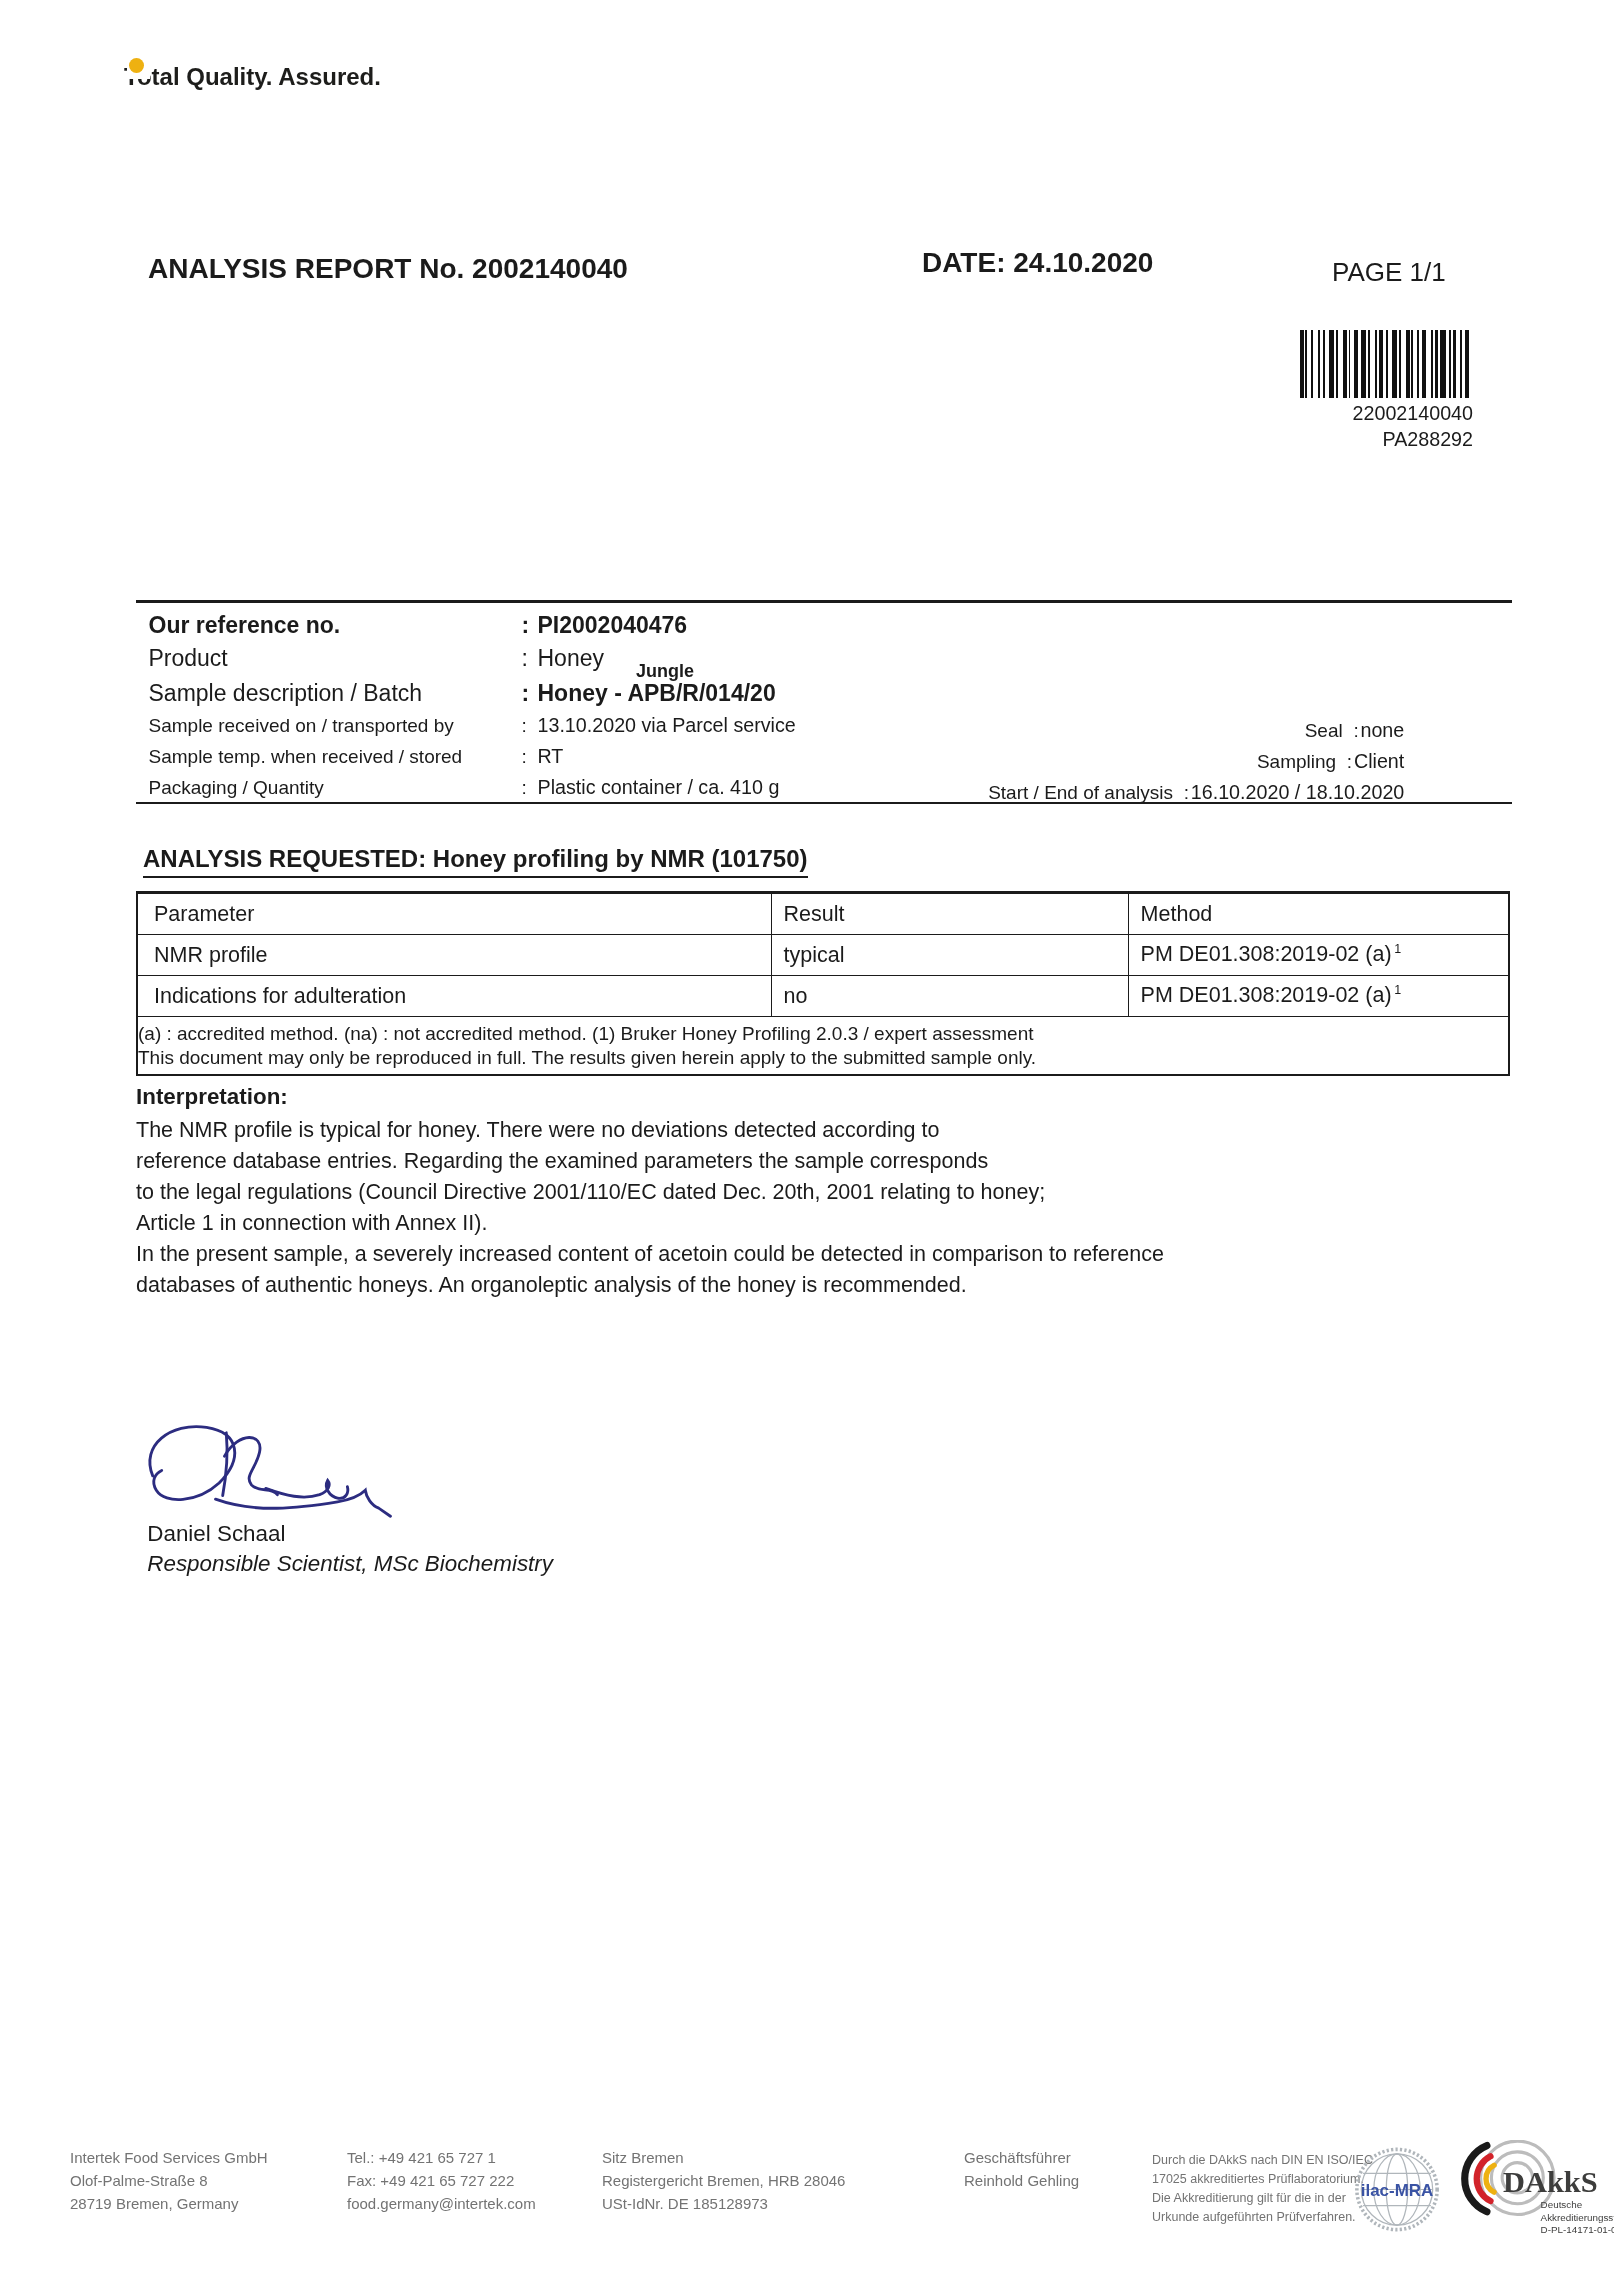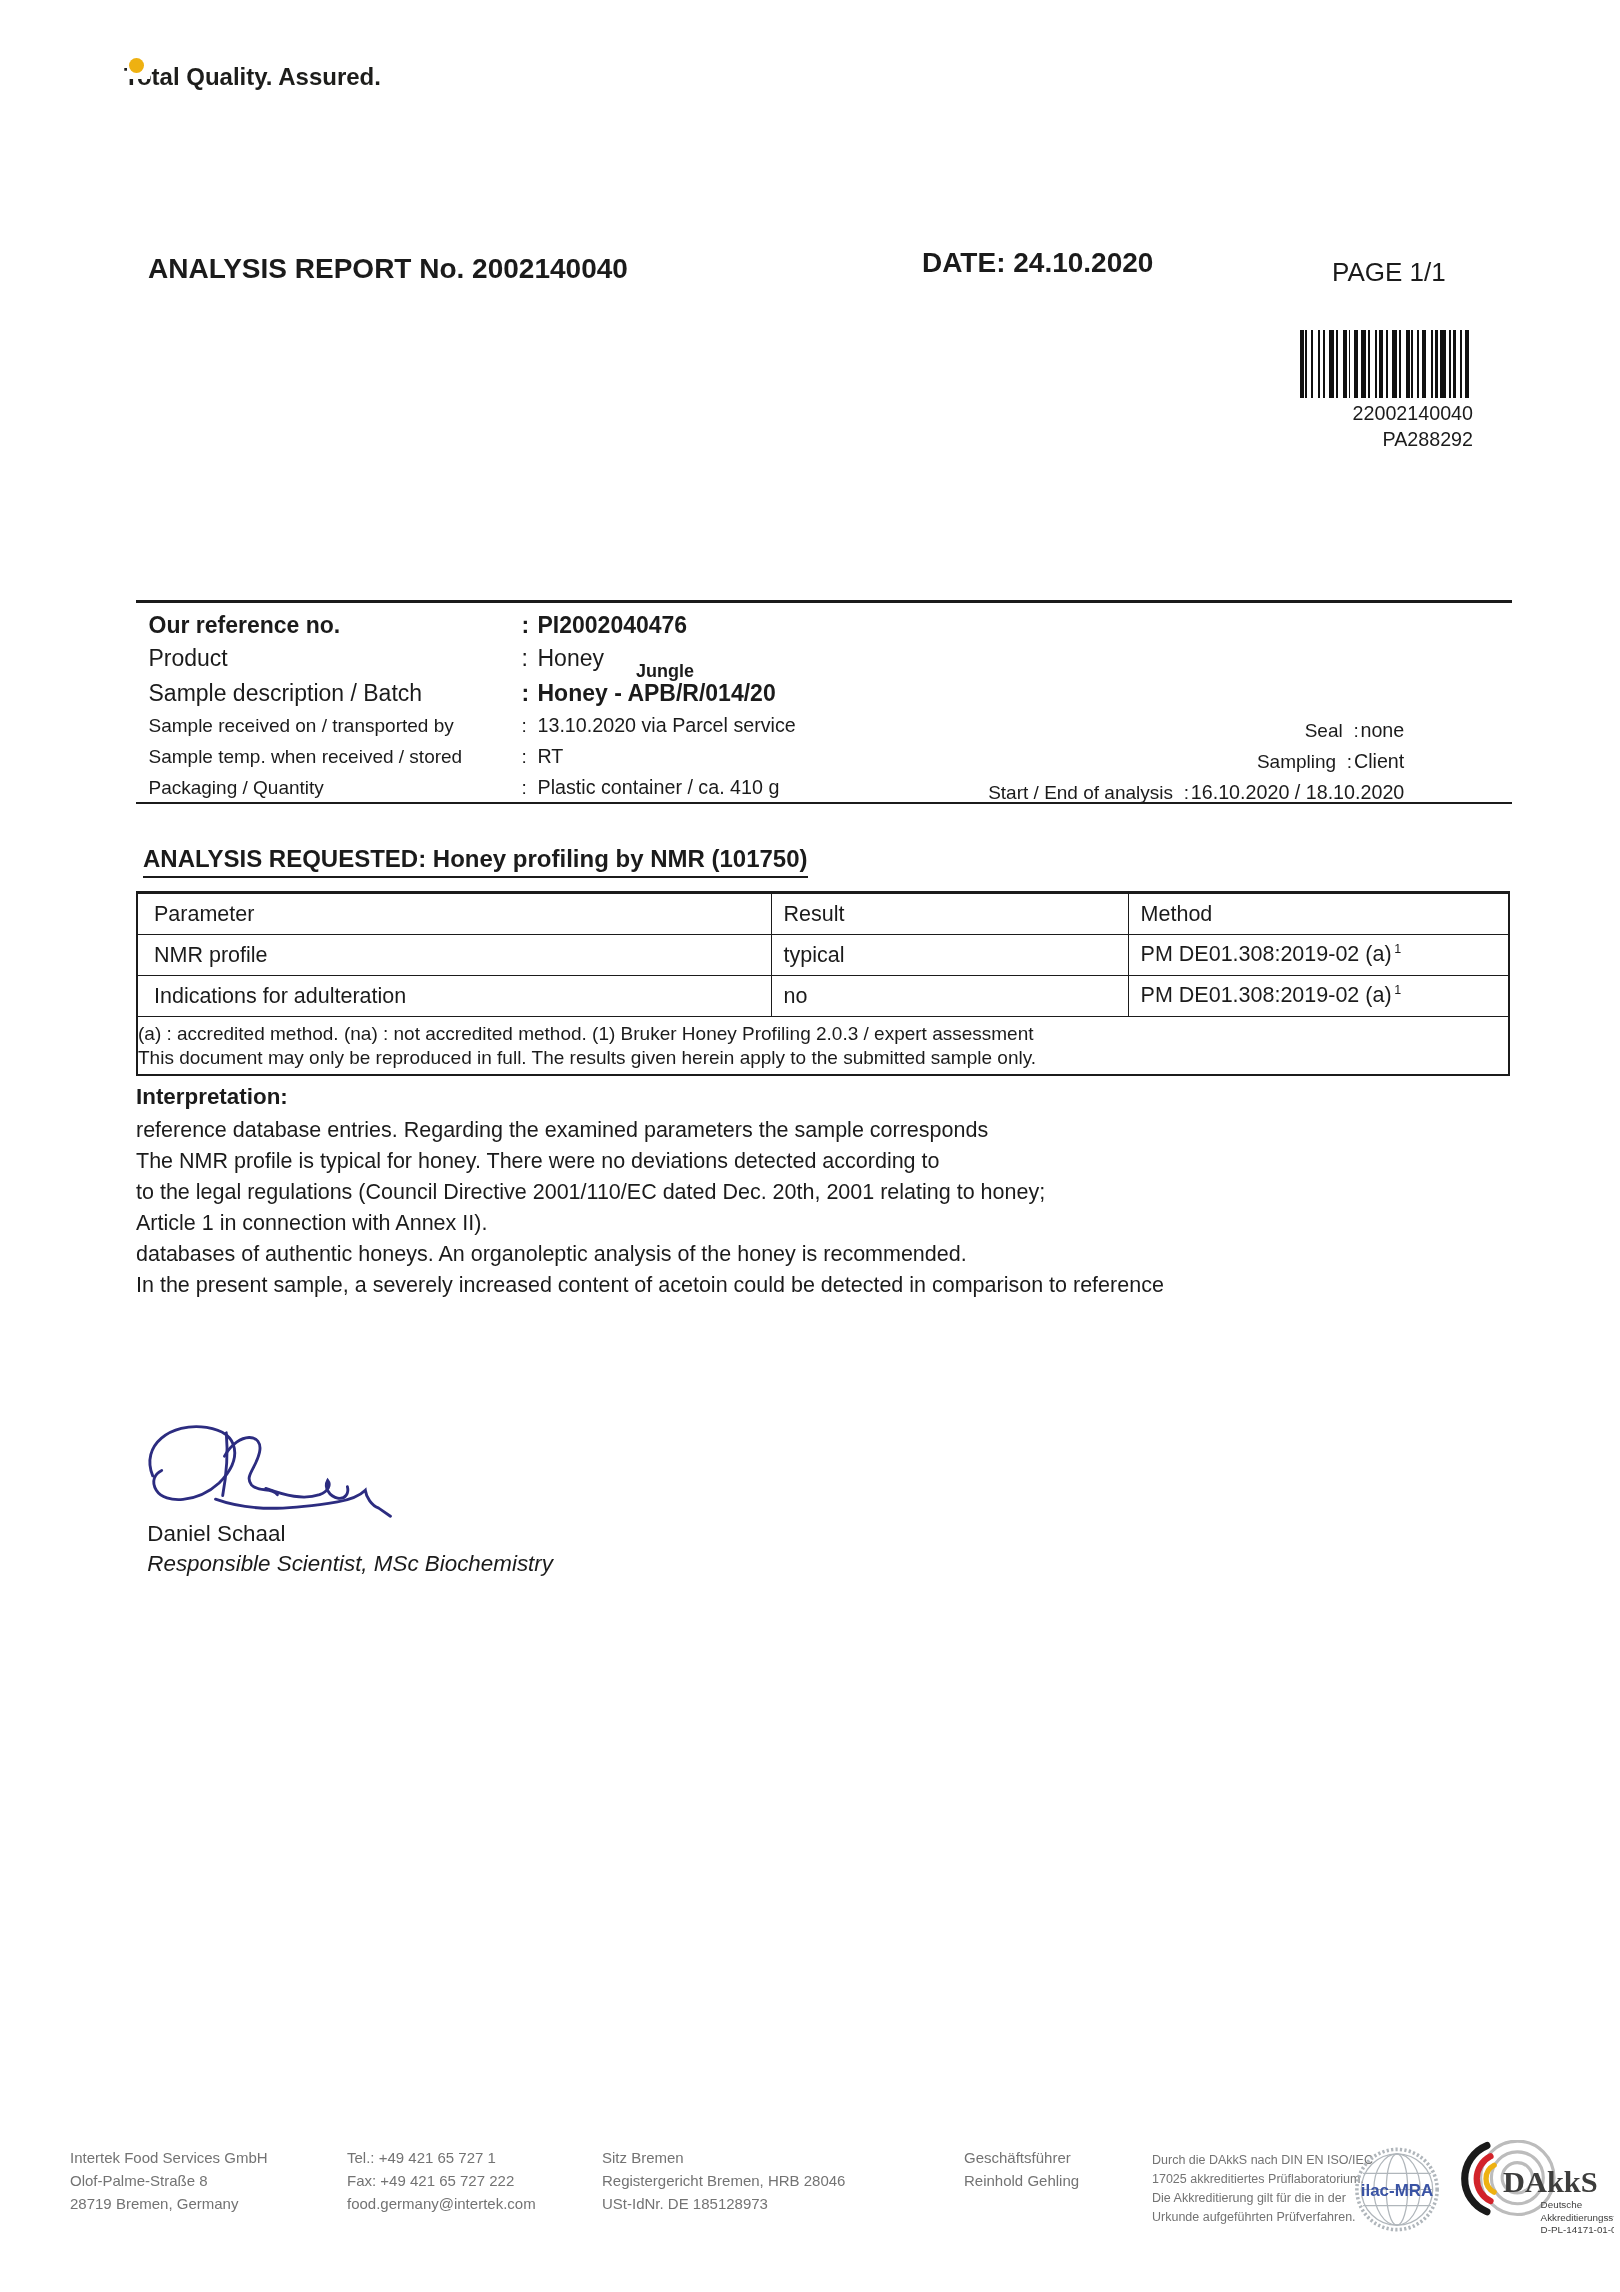--- a/index.html
+++ b/index.html
@@ -207,26 +207,26 @@
       <div class="c3"><span>PM DE01.308:2019-02 (a)</span><sup>1</sup></div>
     </div>
     <div class="rfoot">
       <div>(a) : accredited method. (na) : not accredited method. (1) Bruker Honey Profiling 2.0.3 / expert assessment</div>
       <div>This document may only be reproduced in full. The results given herein apply to the submitted sample only.</div>
     </div>
   </div>
 
   <div class="interp">
     <div class="interp-heading">Interpretation:</div>
+    <div class="interp-line">The NMR profile is typical for honey. There were no deviations detected according to</div>
     <div class="interp-line">reference database entries. Regarding the examined parameters the sample corresponds</div>
-    <div class="interp-line">The NMR profile is typical for honey. There were no deviations detected according to</div>
     <div class="interp-line">to the legal regulations (Council Directive 2001/110/EC dated Dec. 20th, 2001 relating to honey;</div>
     <div class="interp-line">Article 1 in connection with Annex II).</div>
+    <div class="interp-line">In the present sample, a severely increased content of acetoin could be detected in comparison to reference</div>
     <div class="interp-line">databases of authentic honeys. An organoleptic analysis of the honey is recommended.</div>
-    <div class="interp-line">In the present sample, a severely increased content of acetoin could be detected in comparison to reference</div>
   </div>
 
   <div class="sig-block">
     <svg class="sig-svg" width="296" height="106" viewBox="0 0 330 118">
       <g fill="none" stroke="#2c2c80" stroke-width="3.2" stroke-linecap="round">
         <path d="M22,70 C8,36 42,10 82,16 C120,22 122,52 96,78 C72,100 36,102 26,86 C20,76 24,68 32,64"></path>
         <path d="M104,22 C106,44 104,70 100,92"></path>
         <path d="M102,48 C118,20 146,22 141,44 C137,62 124,70 132,80 C140,89 155,82 161,91"></path>
         <path d="M148,84 C170,92 190,97 208,91 C218,87 221,80 217,75 C213,82 218,93 229,95 C237,96 241,89 239,82"></path>
         <path d="M92,96 C136,112 185,106 228,99 C245,96 254,91 259,86 C260,94 266,103 274,106 L287,115"></path>

